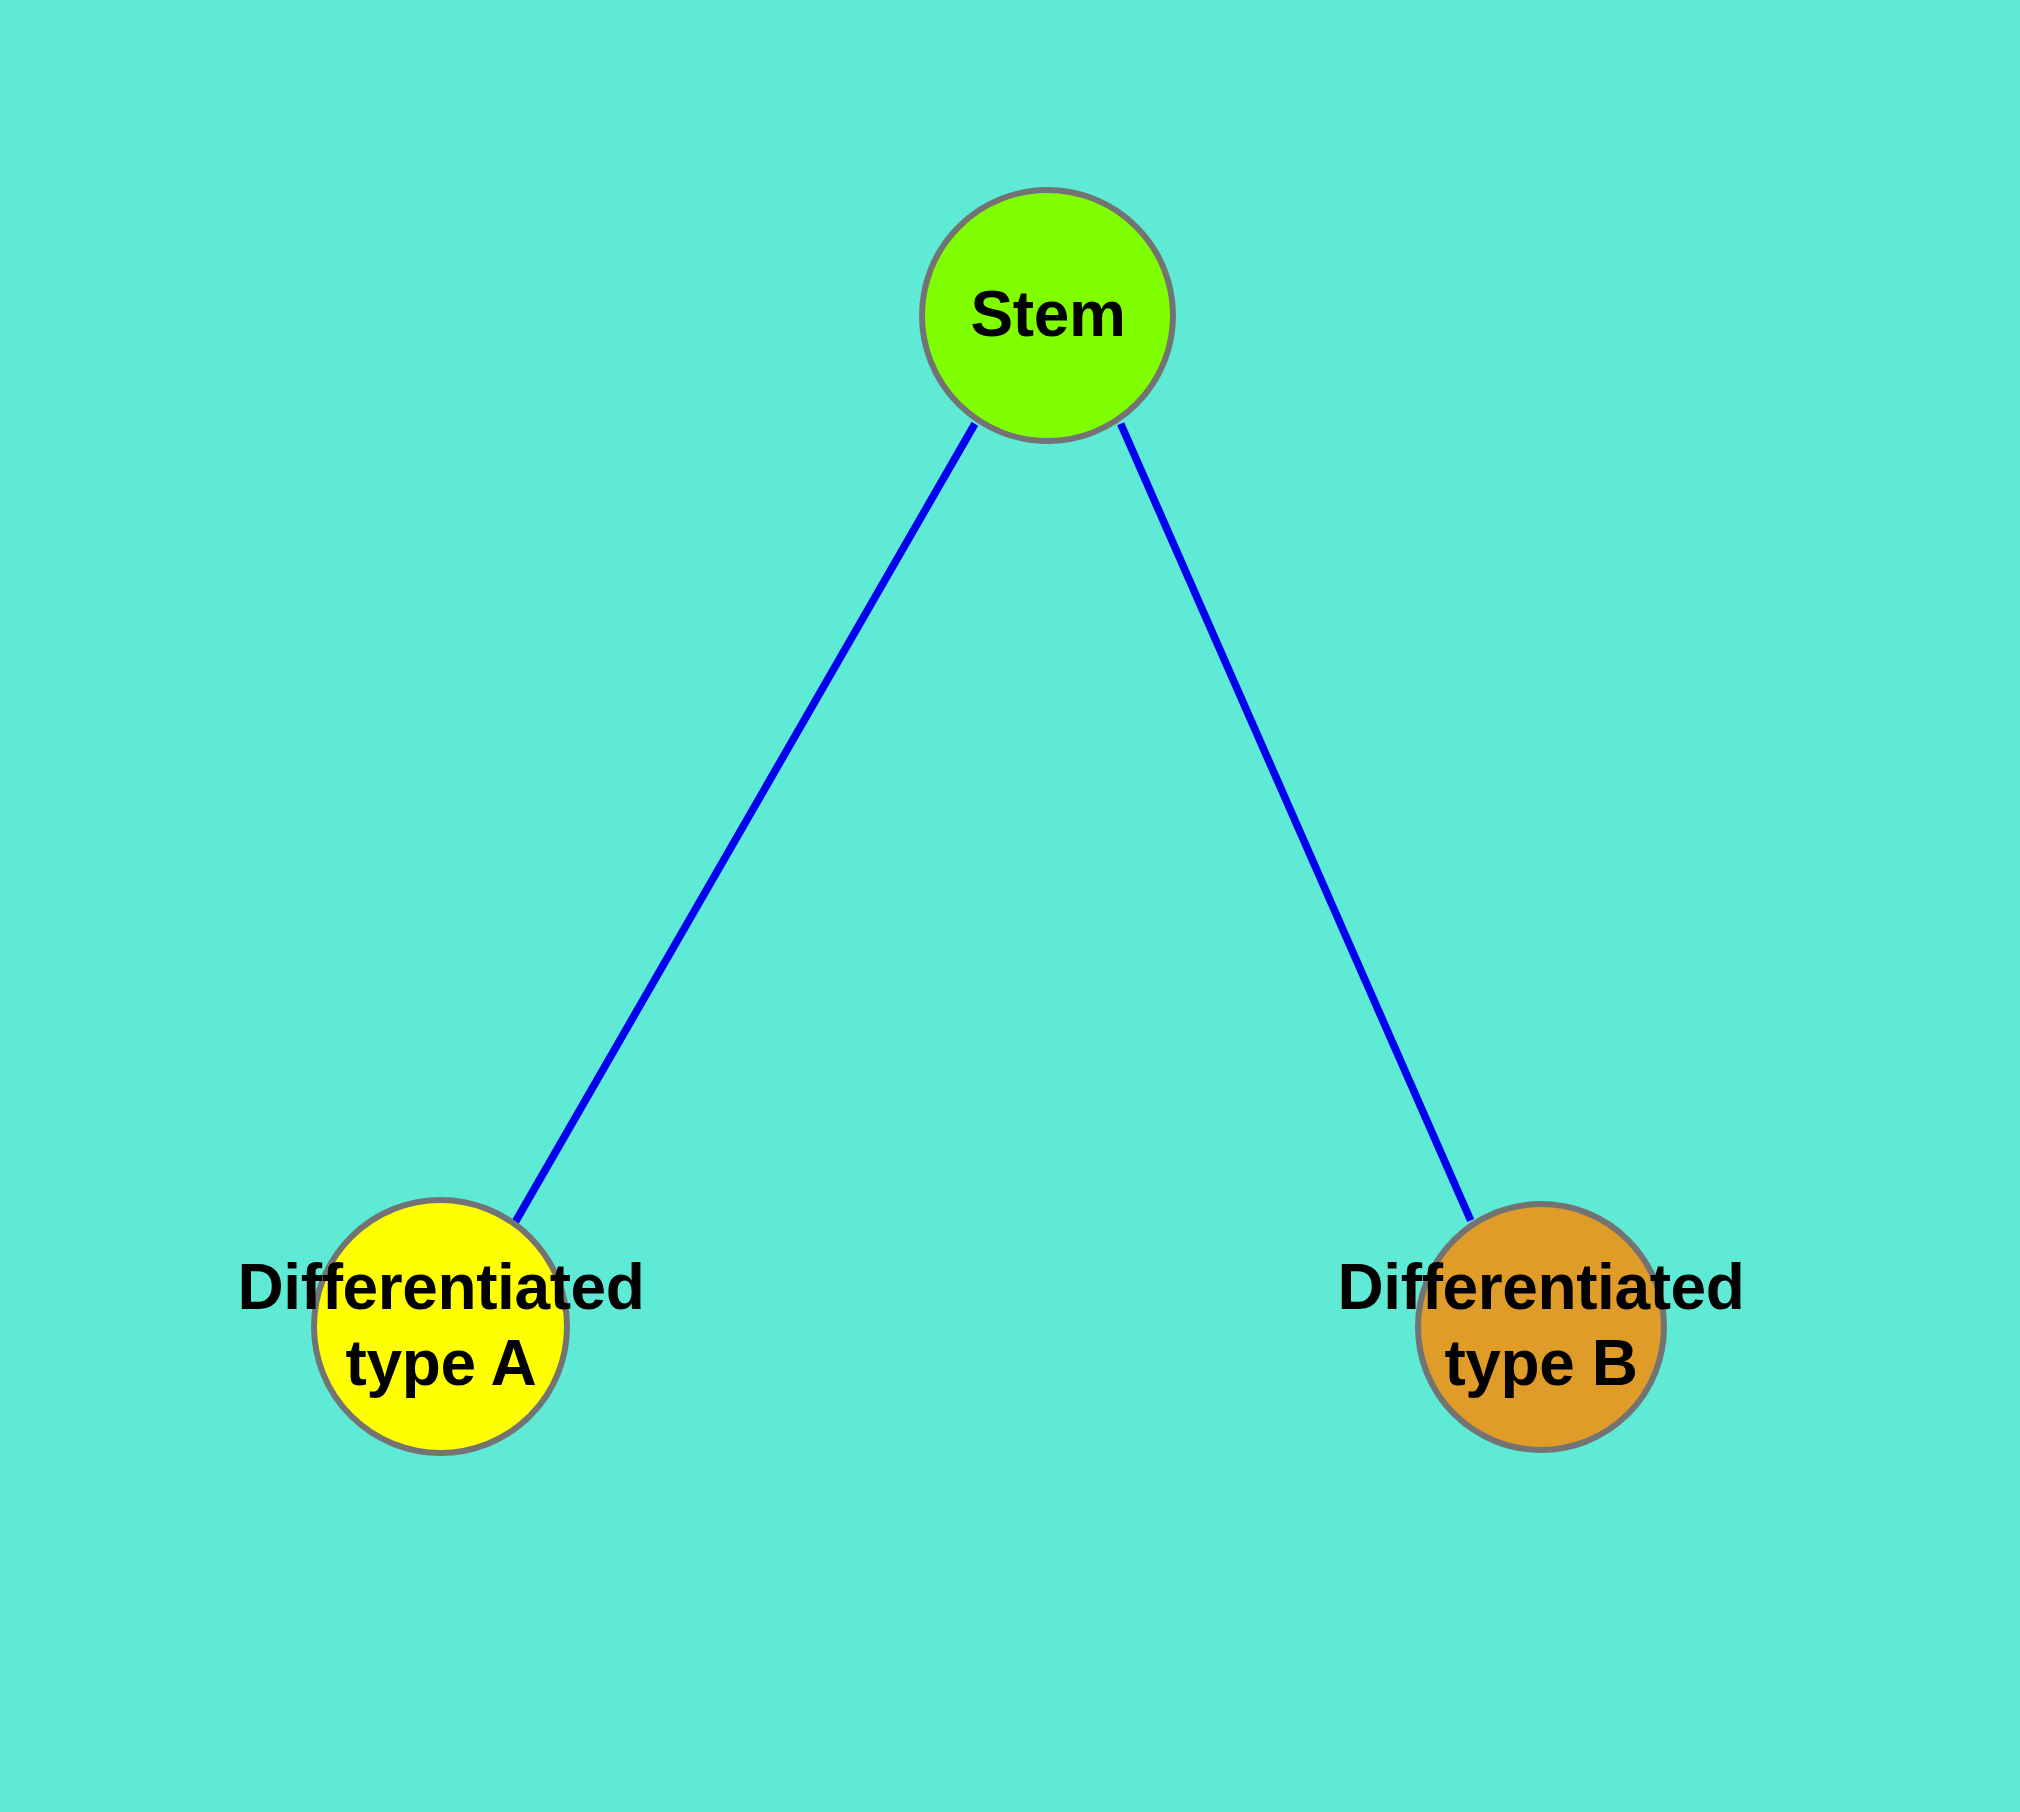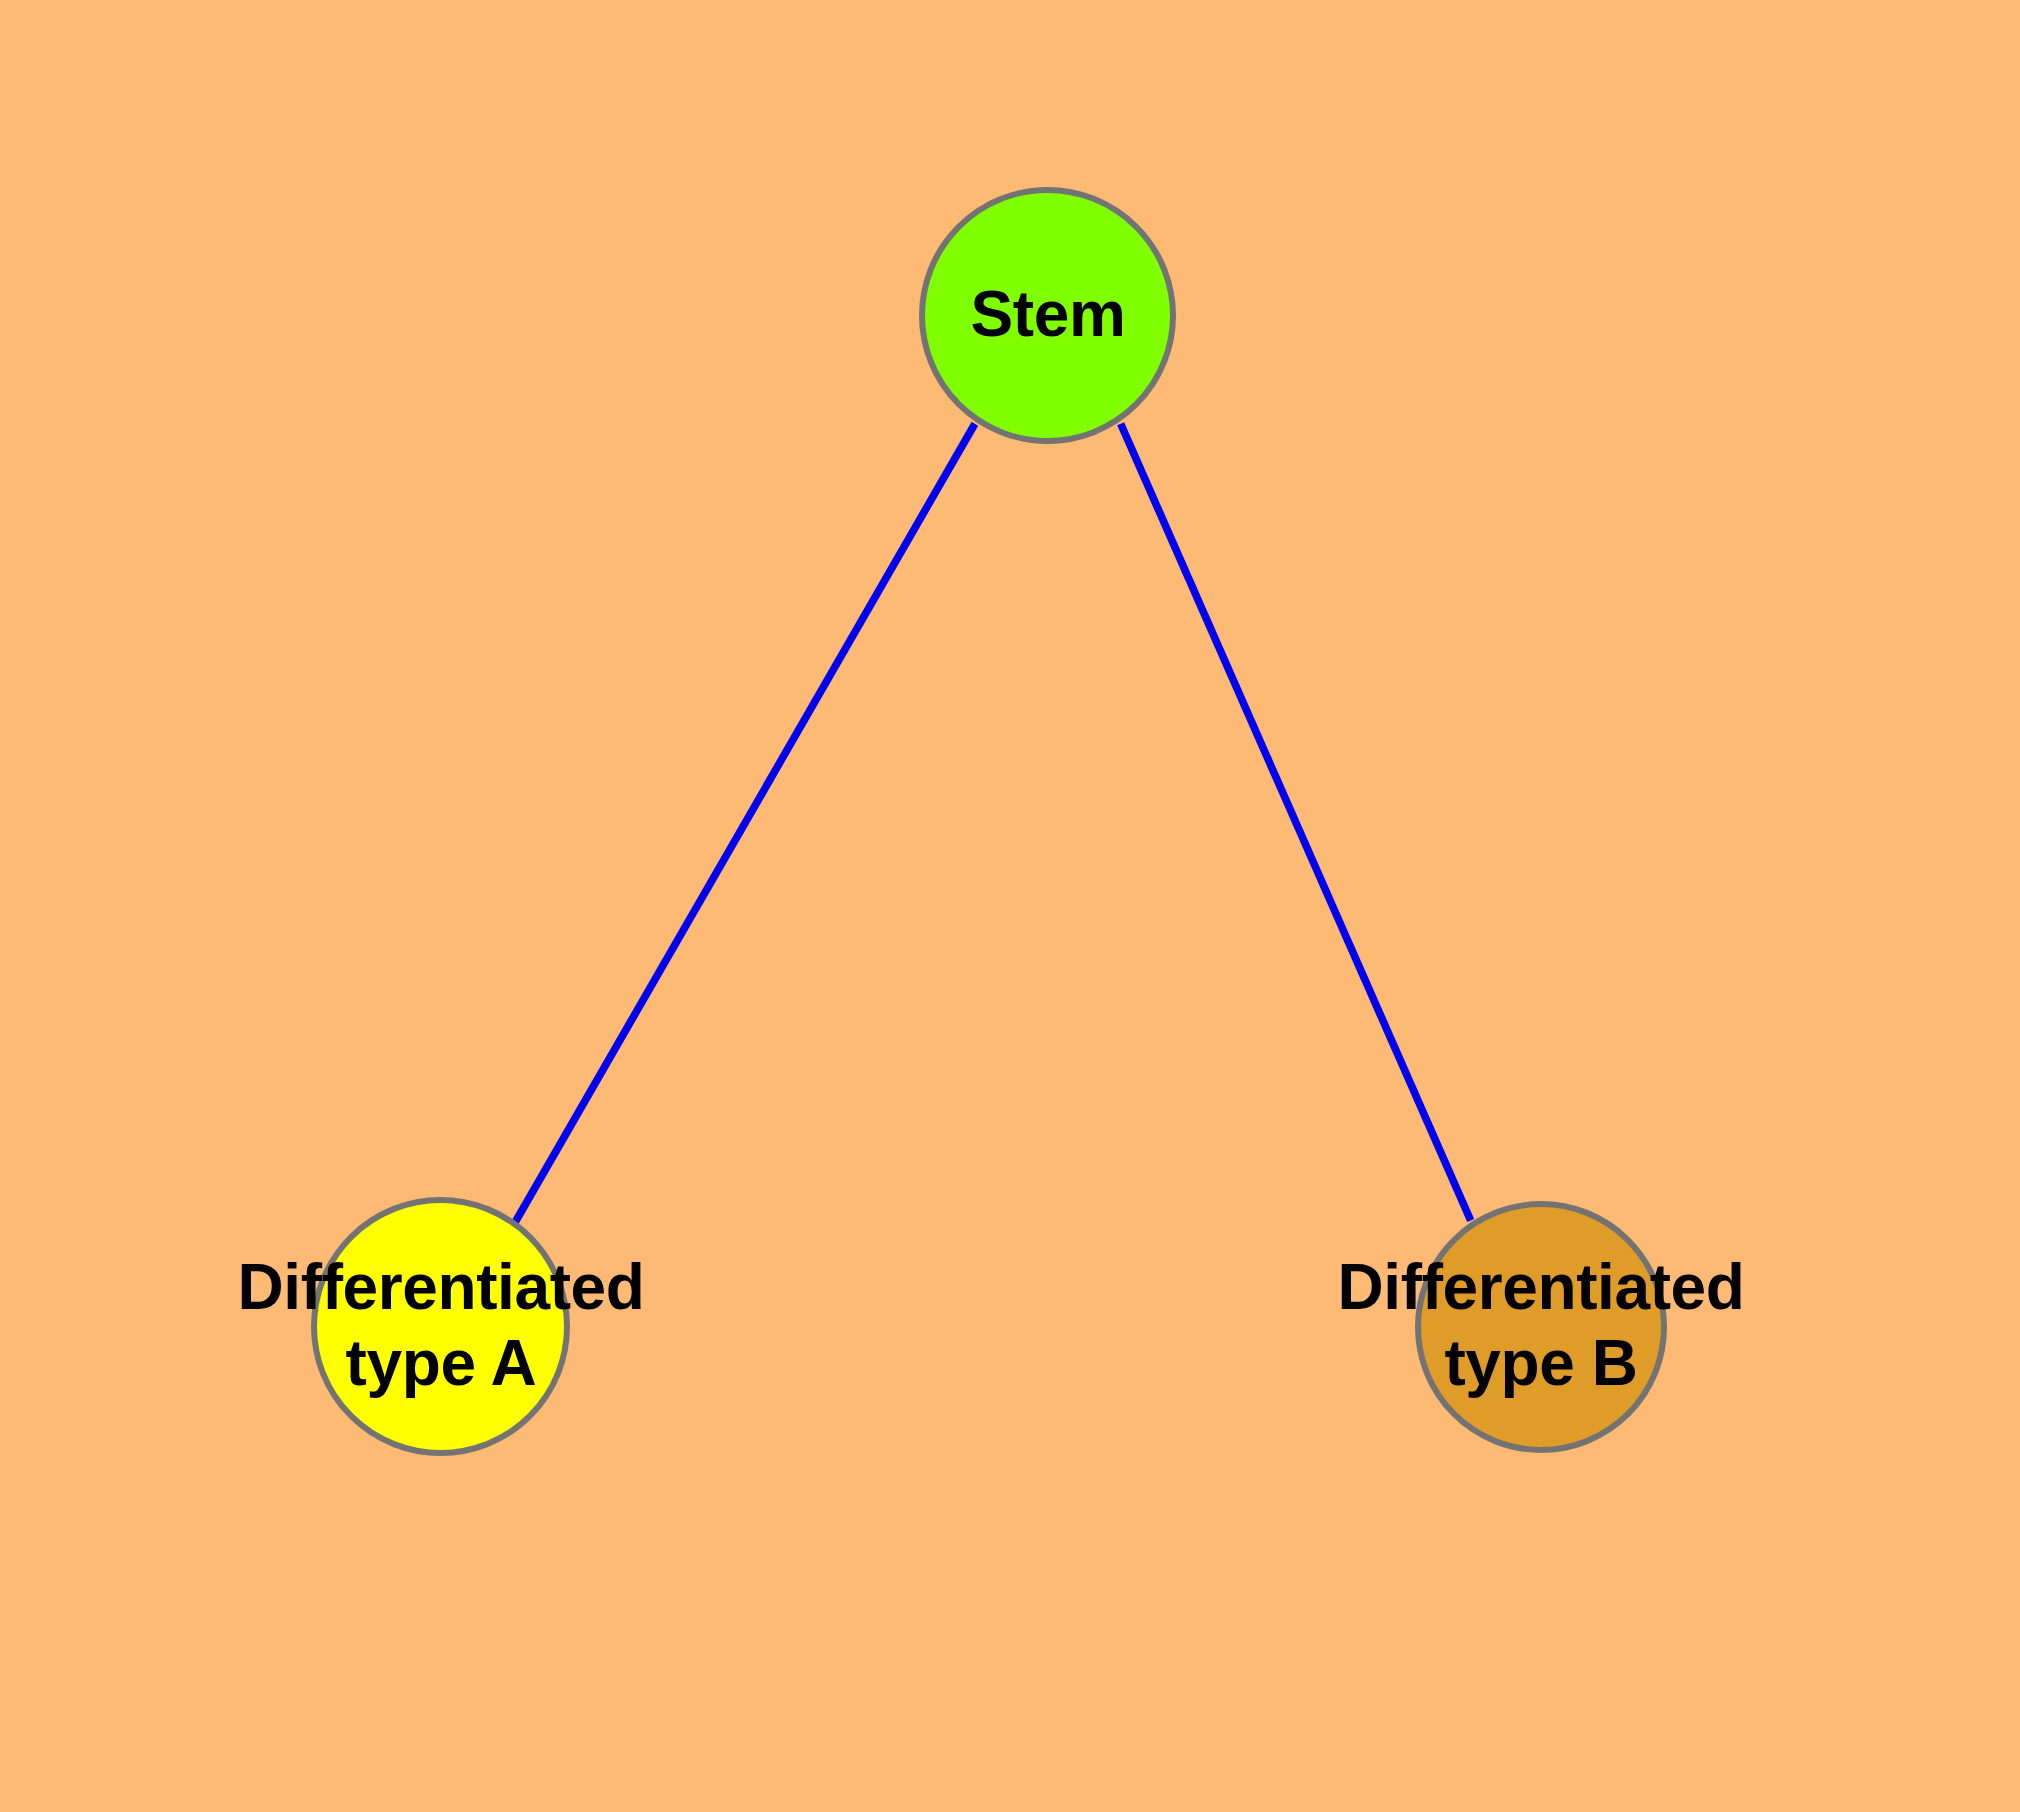--- a/index.html
+++ b/index.html
@@ -73,21 +73,21 @@
   #label-type-b {
     left: 1202px;
     top: 1248px;
     width: 678px;
     font-size: 64px;
   }
 </style>
 </head>
 <body>
 
-<div id="canvas" style="width: 2021px; height: 1812px; background: #fdba74;">
+<div id="canvas" style="width: 2021px; height: 1812px; background: #5eead4;">
 
   <svg id="edge-layer" viewBox="0 0 2384 2138">
     <line id="edge-a" x1="1150" y1="500" x2="607" y2="1443" stroke="#0000EE" stroke-width="9" stroke-linecap="butt"></line>
     <line id="edge-b" x1="1322" y1="500" x2="1735" y2="1440" stroke="#0000EE" stroke-width="9" stroke-linecap="butt"></line>
   </svg>
 
   <div class="node" id="node-stem" style="left: 919px; top: 187px; width: 257px; height: 257px; background: rgb(127, 255, 0); border-color: rgb(115, 115, 115);"></div>
   <div class="node" id="node-type-a" style="left: 311px; top: 1197px; width: 259px; height: 259px; background: rgb(255, 255, 0); border-color: rgb(115, 115, 115);"></div>
   <div class="node" id="node-type-b" style="left: 1415px; top: 1201px; width: 252px; height: 252px; background: rgb(224, 156, 40); border-color: rgb(115, 115, 115);"></div>
 

